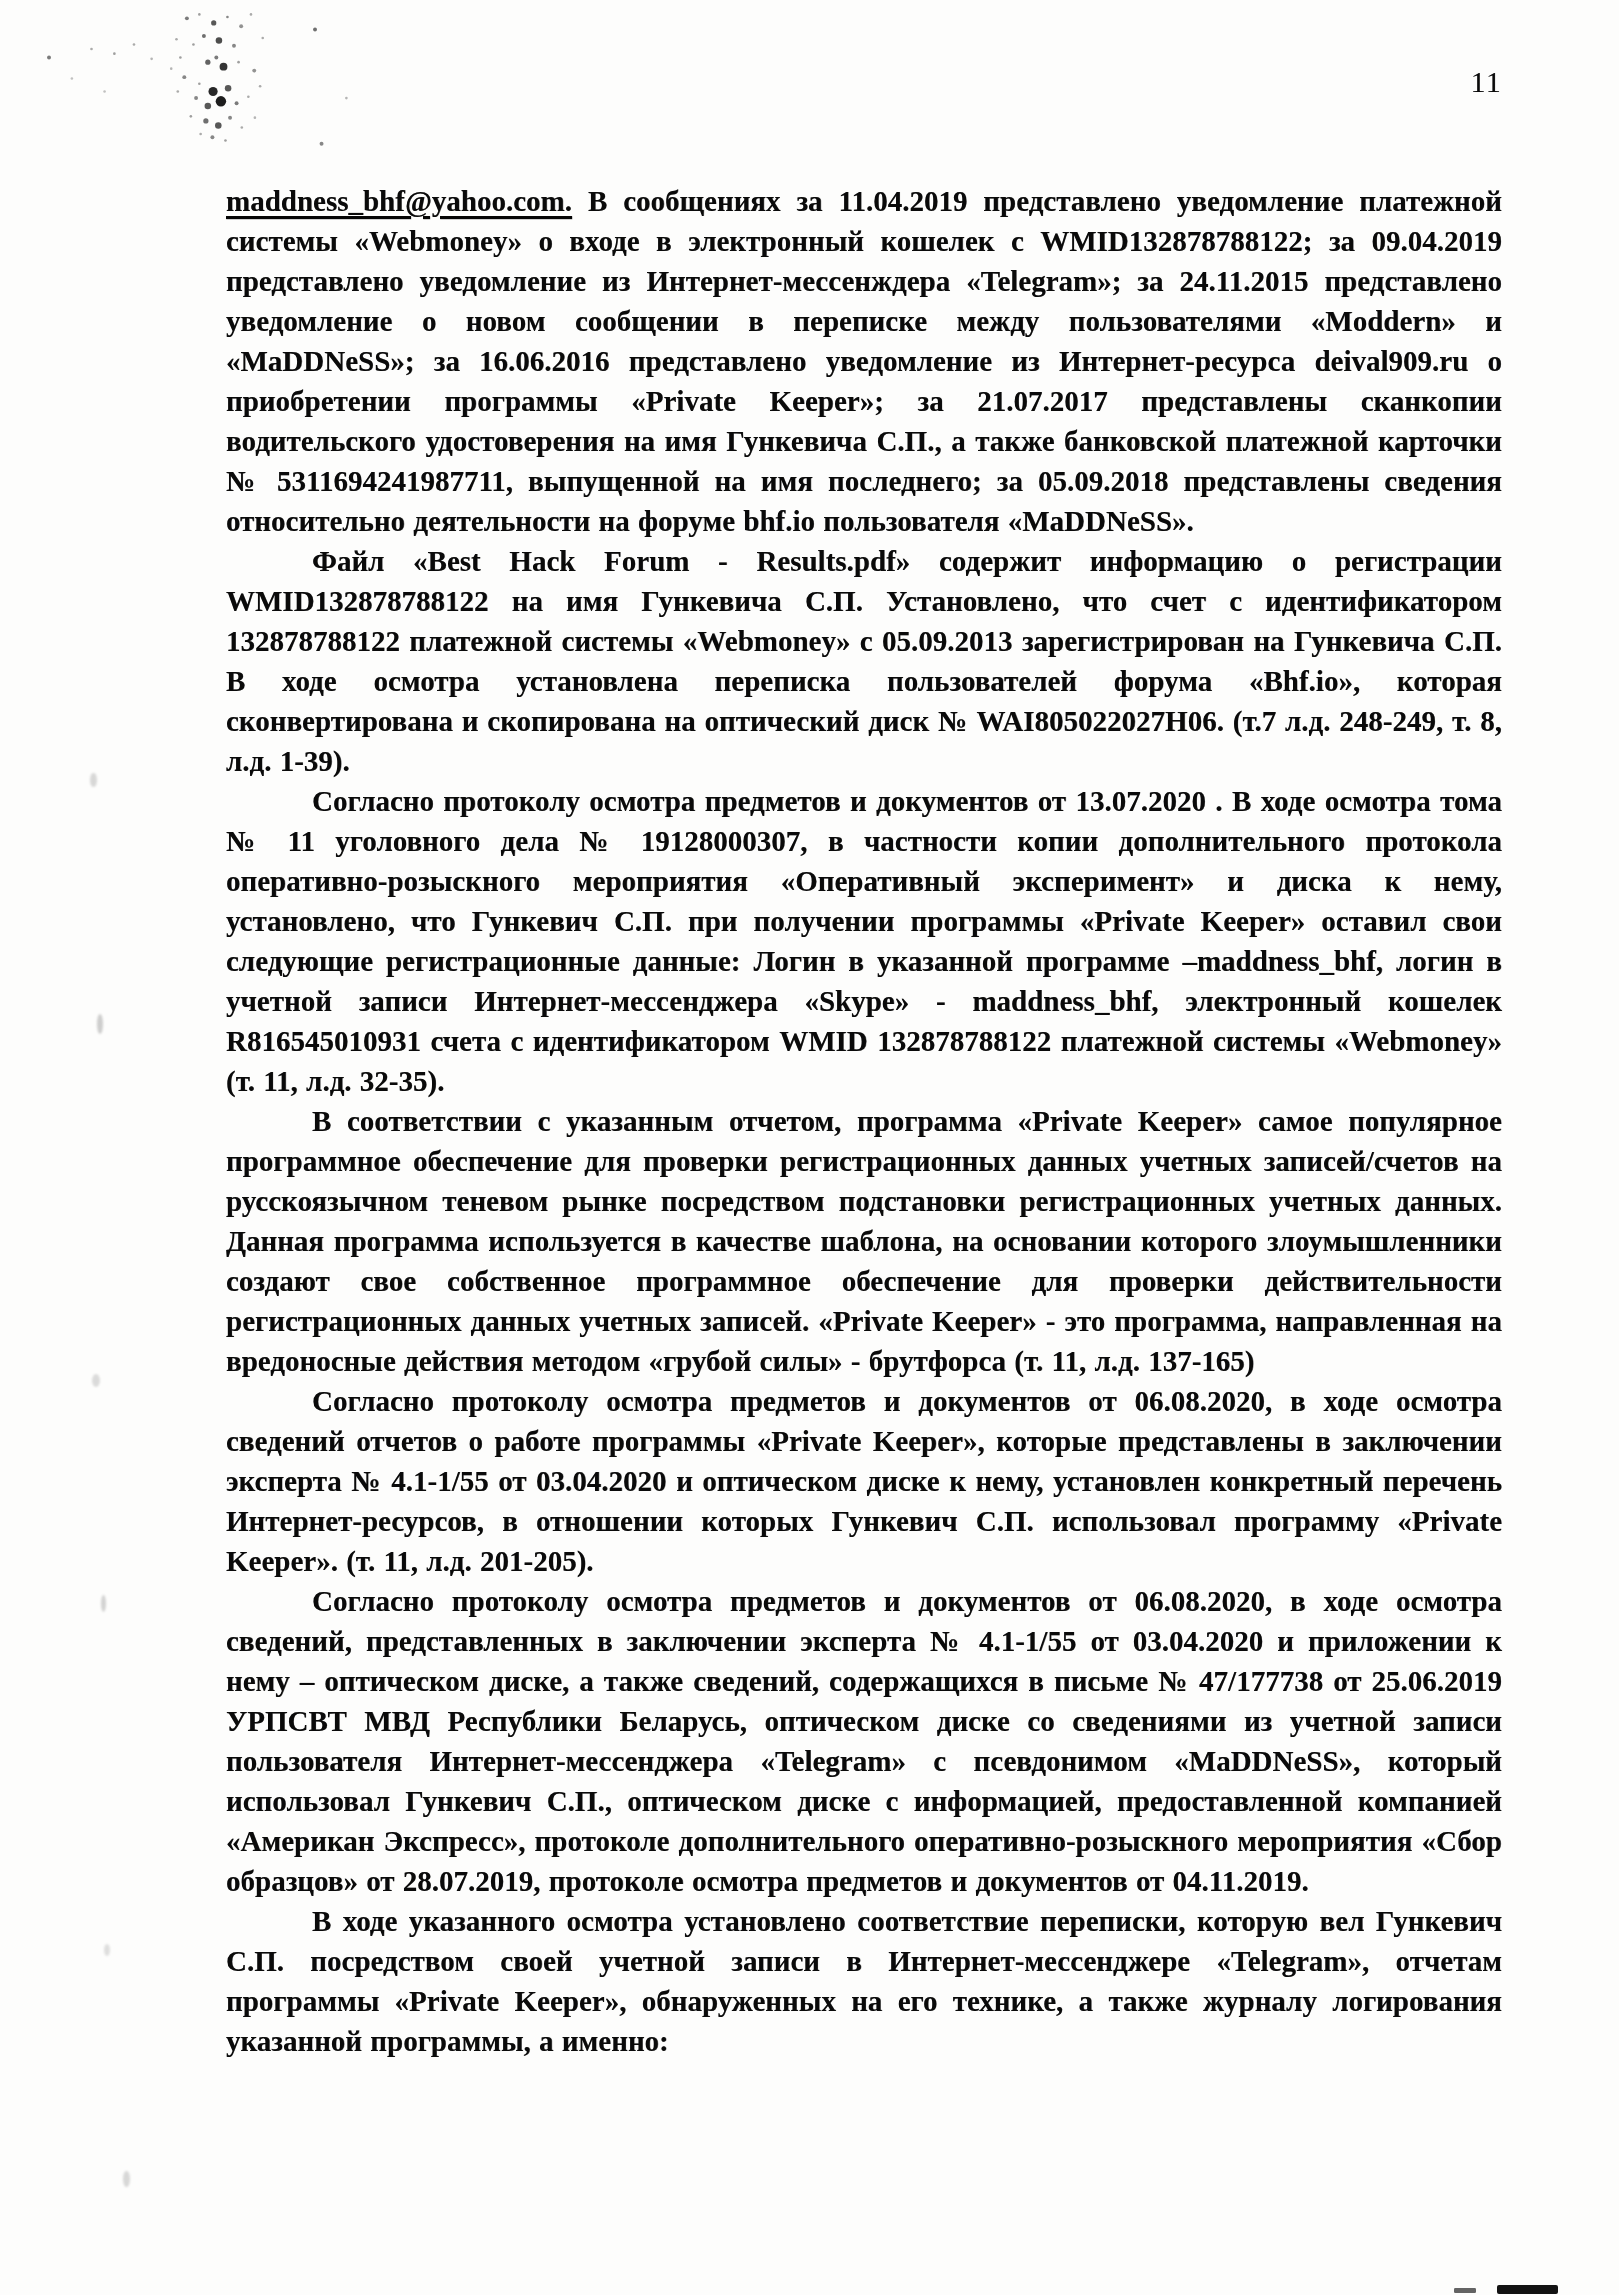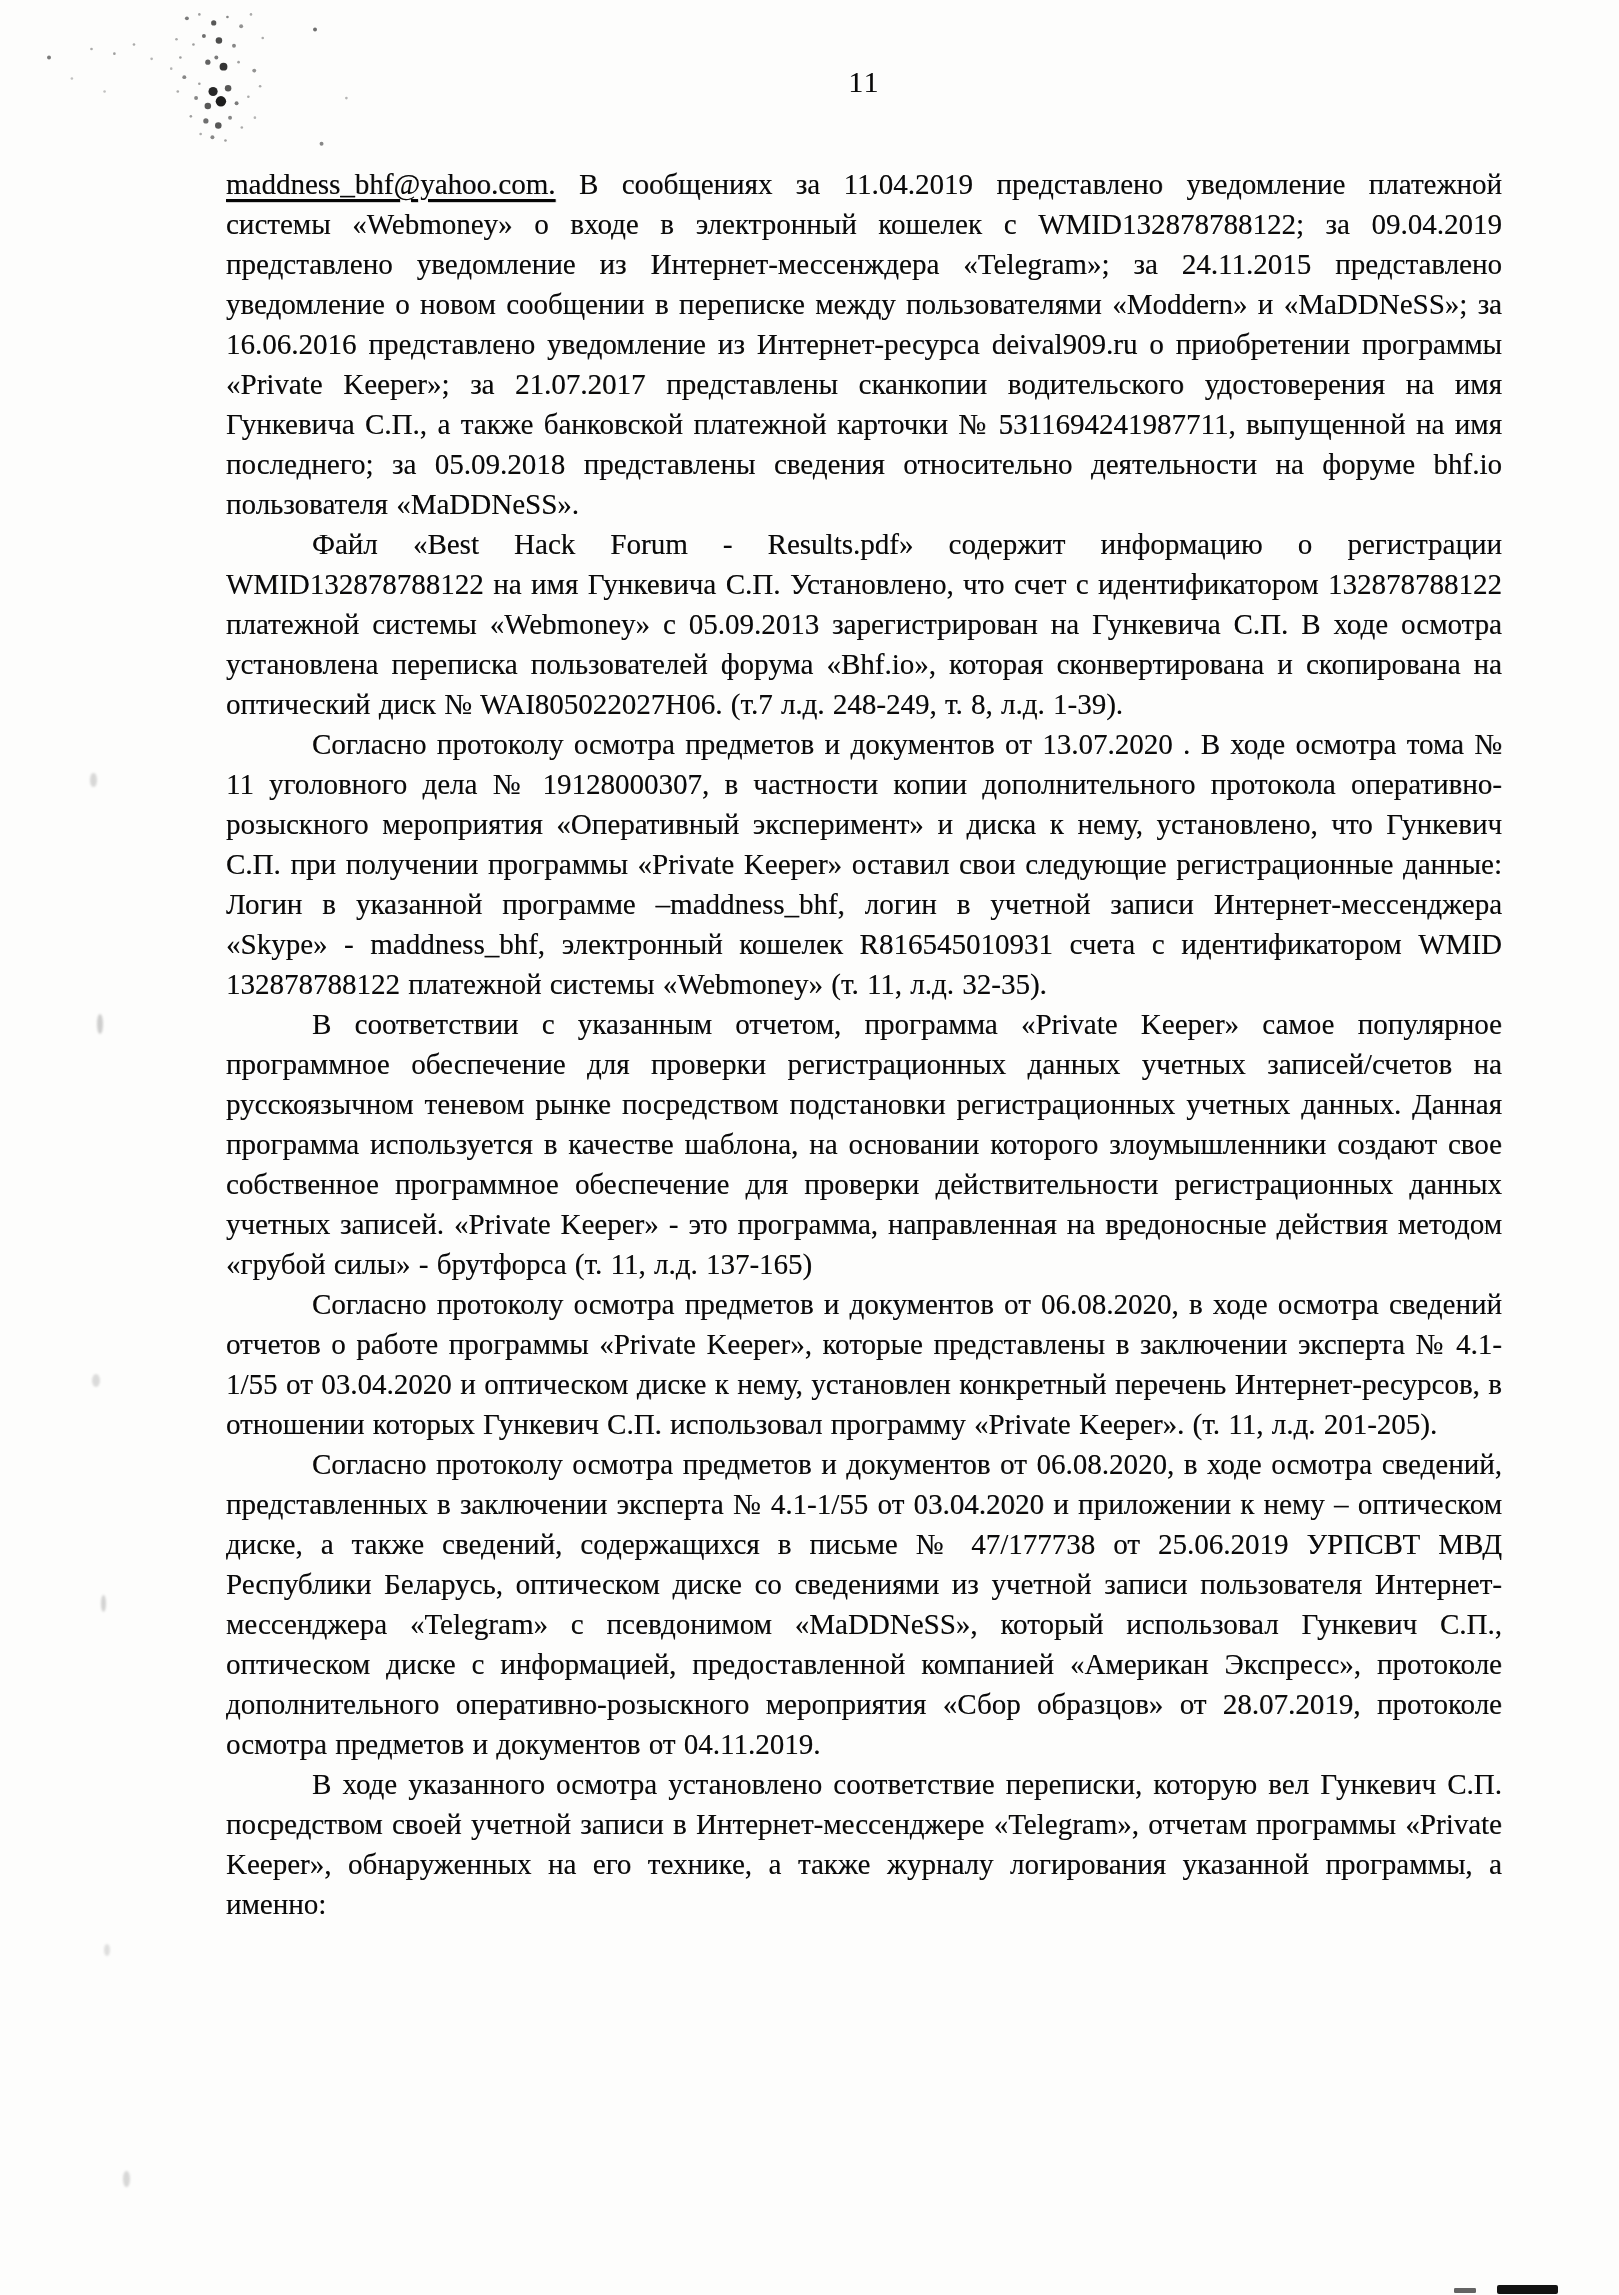--- a/index.html
+++ b/index.html
@@ -15,36 +15,37 @@
     overflow: hidden;
     font-family: "Liberation Serif", "DejaVu Serif", serif;
     color: #0a0a0a;
   }
 
   .page-number {
     position: absolute;
     top: 65px;
     left: 226px;
     width: 1276px;
-    text-align: center;
+    text-align: right;
     font-size: 30px;
     letter-spacing: 1.3px;
     text-shadow: 0.3px 0.4px 0.4px rgba(0,0,0,0.4);
   }
 
   .body-text {
     position: absolute;
-    top: 164px;
+    top: 181px;
     left: 226px;
     width: 1276px;
     font-size: 29px;
     line-height: 40px;
     text-align: justify;
     word-spacing: 1px;
     text-shadow: 0.3px 0.4px 0.5px rgba(0,0,0,0.45);
+    font-weight: bold;
   }
 
   .para { text-indent: 86px; }
   .para.no-indent { text-indent: 0; }
 
   .email-underline {
     text-decoration: underline;
     text-decoration-thickness: 3.3px;
     text-underline-offset: 4.6px;
     text-decoration-color: #050505;

